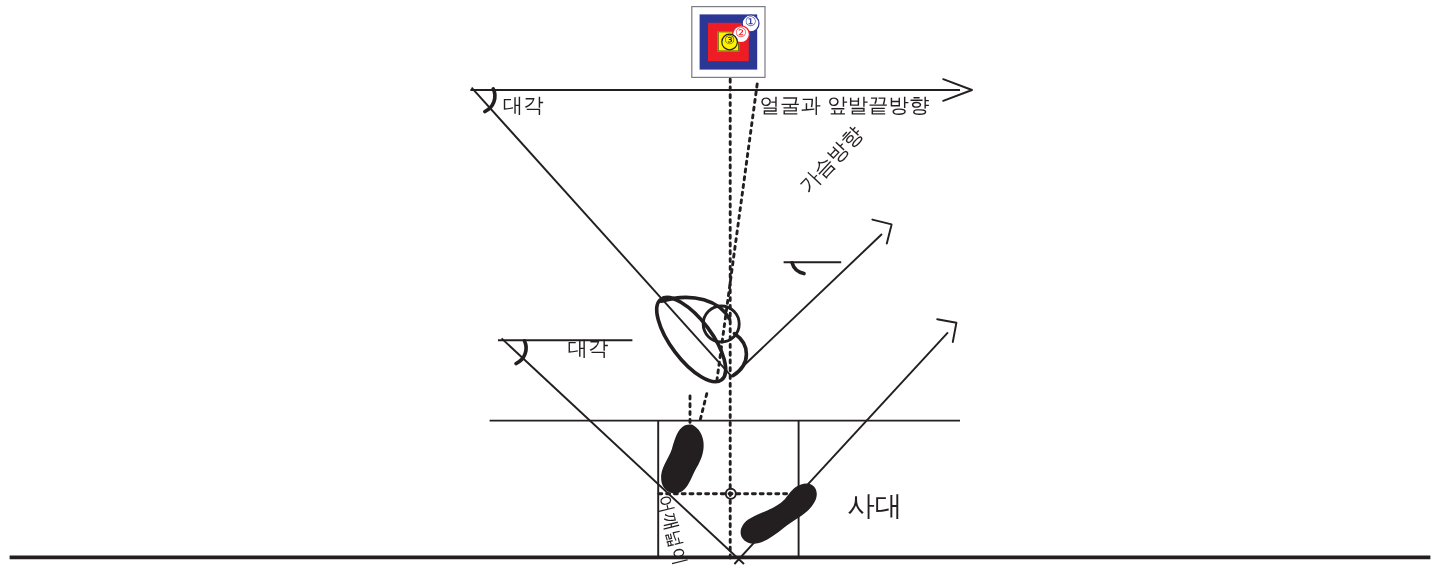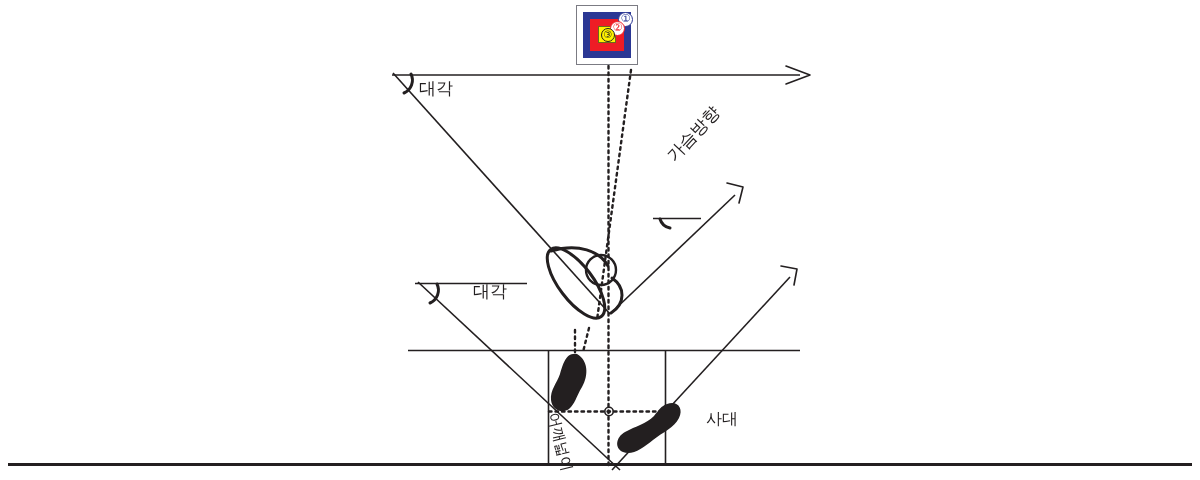--- a/index.html
+++ b/index.html
@@ -31,21 +31,21 @@
     white-space: nowrap;
     line-height: 1;
   }
   #label-daegak-top   { left: 419px; top: 80px;  font-size: 17px; }
   #label-face-dir     { left: 633px; top: 80px;  font-size: 17px; }
   #label-chest-dir    { left: 664px; top: 153px; font-size: 17px;
                         transform: rotate(-47deg); transform-origin: left top; }
   #label-daegak-mid   { left: 473px; top: 283px; font-size: 17px; }
   #label-shoulder     { left: 560px; top: 411px; font-size: 15px;
                         transform: rotate(76deg); transform-origin: left top; }
-  #label-sadae        { left: 706px; top: 411px; font-size: 16px; }
+  #label-sadae        { left: 706px; top: 411px; font-size: 23px; }
 
   
   #target-face {
     position: absolute;
     left: 576px; top: 5px;
     width: 62px; height: 60px;
     background: #ffffff;
     border: 1px solid #7b7b83;
     box-sizing: border-box;
   }
@@ -174,20 +174,21 @@
     <div id="target-ring-blue"></div>
     <div id="target-ring-red"></div>
     <div id="target-ring-yellow"></div>
     <div class="ringnum" id="ring-num-1">①</div>
     <div class="ringnum" id="ring-num-2">②</div>
     <div class="ringnum" id="ring-num-3">③</div>
   </div>
 
   <div class="lbl" id="label-daegak-top">대각</div>
 
+  <div class="lbl" id="label-face-dir">얼굴과 앞발끝방향</div>
 
   <div class="lbl" id="label-chest-dir">가슴방향</div>
 
   <div class="lbl" id="label-daegak-mid">대각</div>
 
   <div class="lbl" id="label-shoulder">어깨넓이</div>
 
   <div class="lbl" id="label-sadae">사대</div>
 
 </div>

